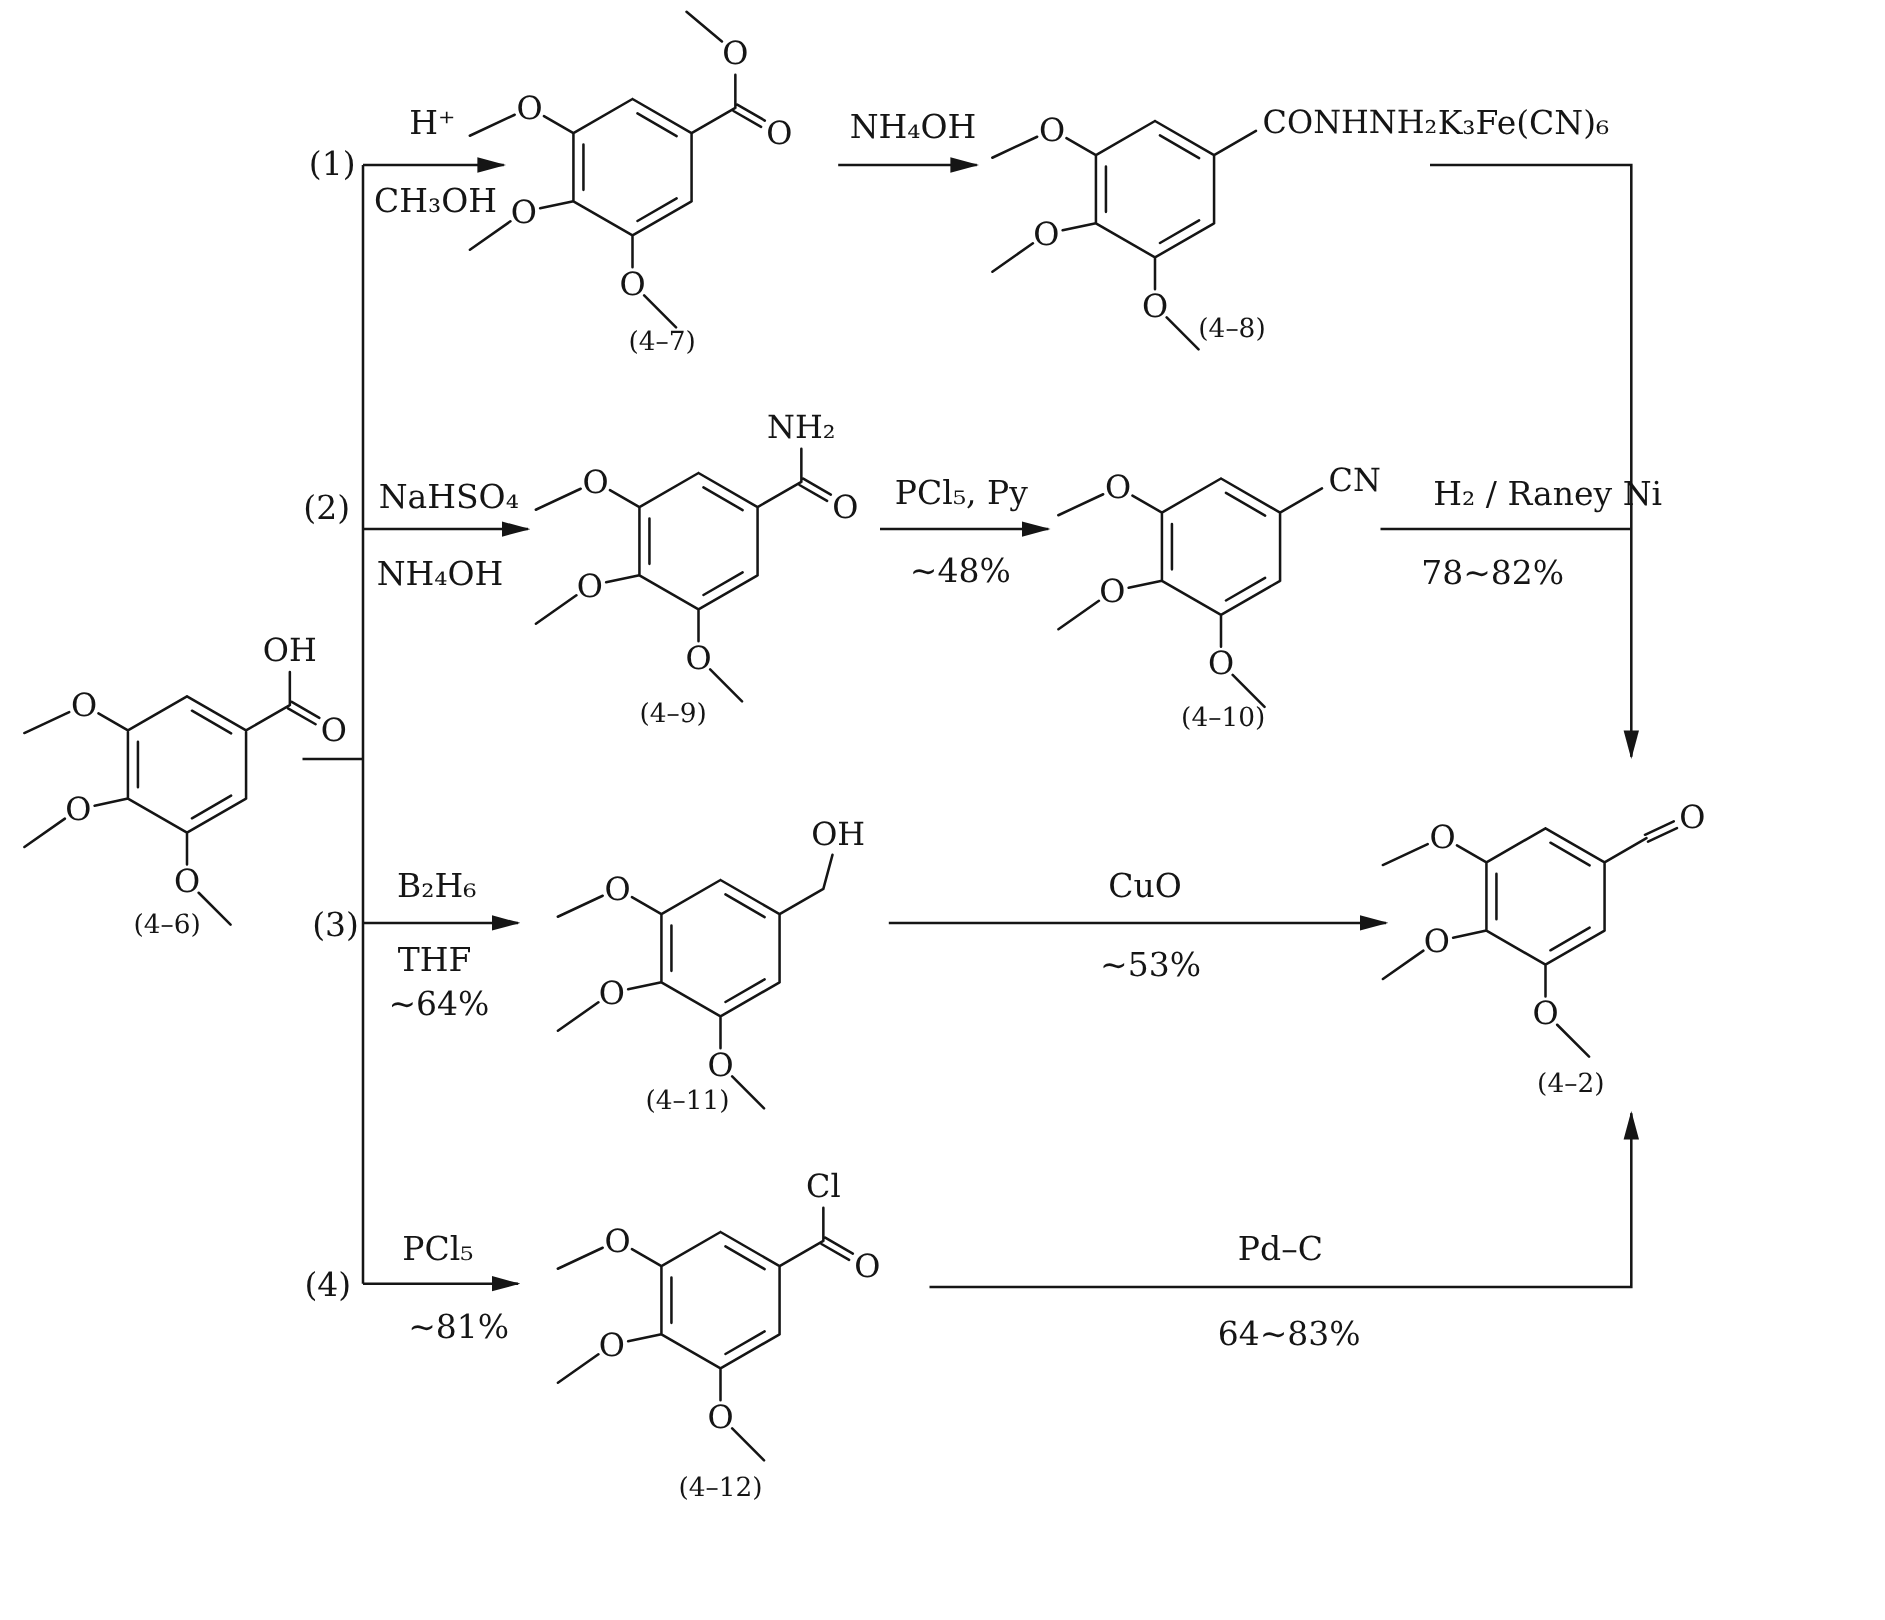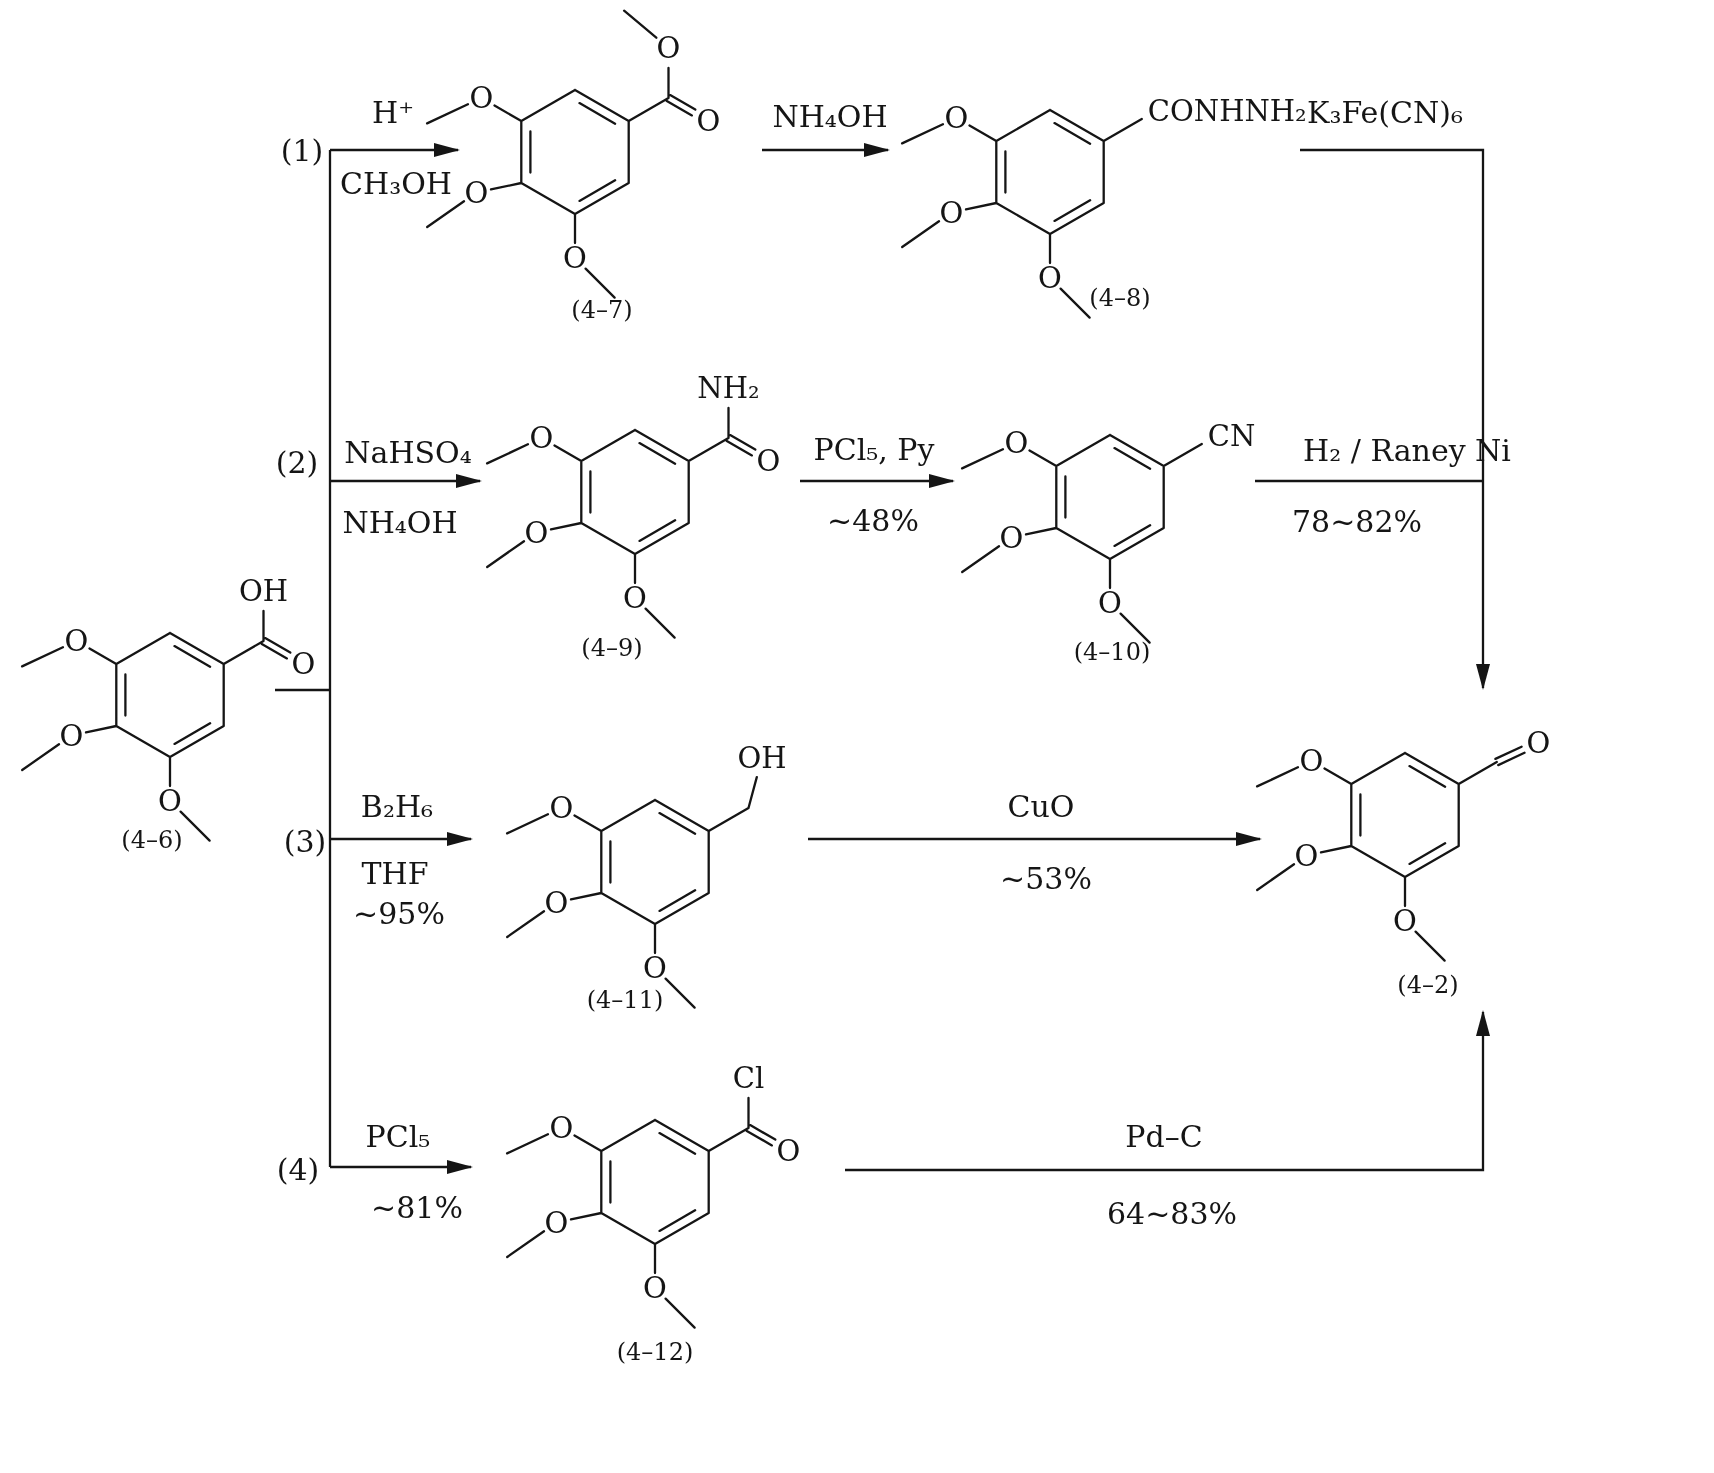--- a/index.html
+++ b/index.html
@@ -112,21 +112,21 @@
   <div class="t" style="left:298px;top:1169px">(4)</div>
 
   <div class="t" style="left:393px;top:112px">H⁺</div>
   <div class="t" style="left:396px;top:183px">CH₃OH</div>
 
   <div class="t" style="left:408px;top:452px">NaHSO₄</div>
   <div class="t" style="left:400px;top:522px">NH₄OH</div>
 
   <div class="t" style="left:397px;top:806px">B₂H₆</div>
   <div class="t" style="left:395px;top:873px">THF</div>
-  <div class="t" style="left:399px;top:913px">~95%</div>
+  <div class="t" style="left:399px;top:913px">~64%</div>
 
   <div class="t" style="left:398px;top:1136px">PCl₅</div>
   <div class="t" style="left:417px;top:1207px">~81%</div>
 
   <div class="t" style="left:830px;top:116px">NH₄OH</div>
   <div class="t" style="left:1385px;top:112px">K₃Fe(CN)₆</div>
 
   <div class="t" style="left:874px;top:449px">PCl₅, Py</div>
   <div class="t" style="left:873px;top:520px">~48%</div>
 

